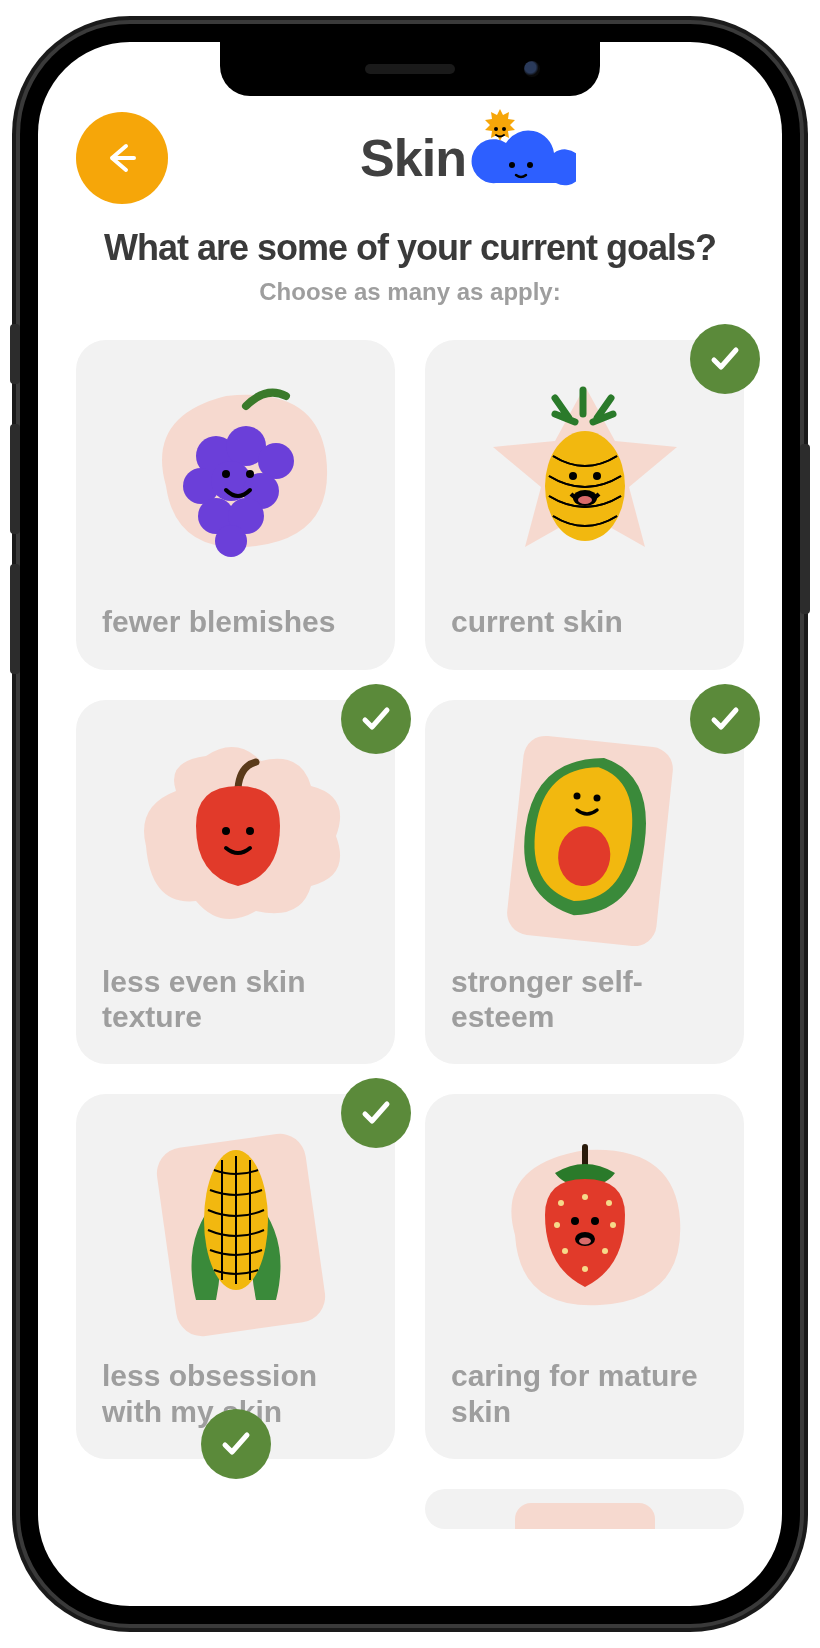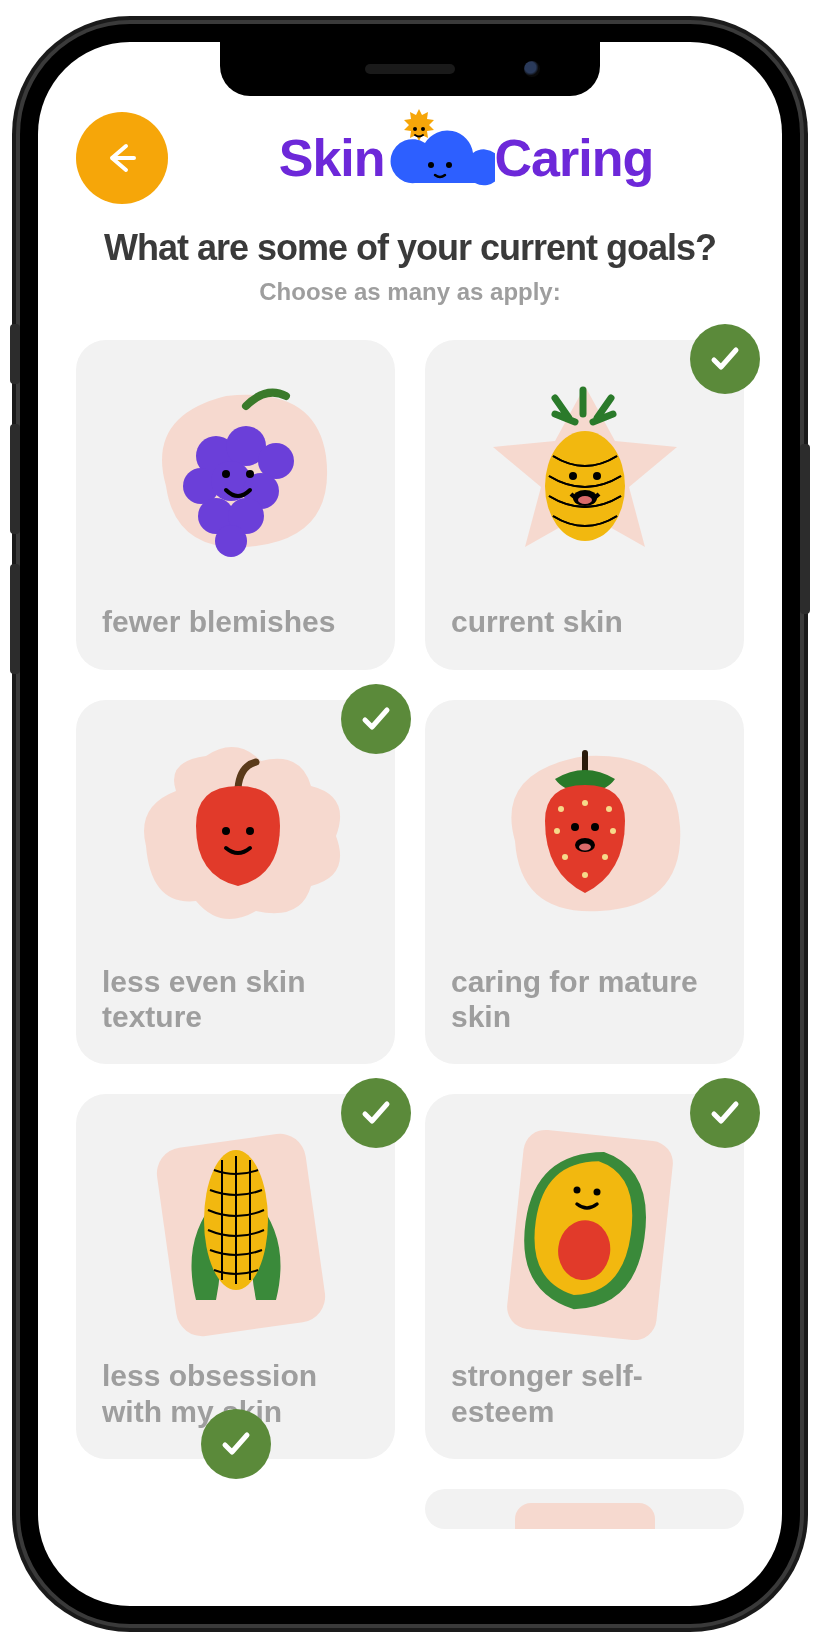--- a/index.html
+++ b/index.html
@@ -71,21 +71,21 @@
     width: 92px; height: 92px; border-radius: 50%;
     background: #f6a609;
     display:flex; align-items:center; justify-content:center;
     flex-shrink:0;
   }
   .logo {
     flex:1; display:flex; align-items:center; justify-content:center;
     position:relative; height:92px;
   }
   .logo-text {
-    font-weight:900; font-size:52px; color:#6d28d9; letter-spacing:-1px;
+    font-weight:900; font-size:52px; color:#404040; letter-spacing:-1px;
     display:flex; align-items:center; gap:4px;
   }
   .logo-mid {
     position:relative; width:110px; height:70px; margin:0 -4px;
   }
   .sun {
     position:absolute; top:-18px; left:10px; width:48px; height:48px;
   }
   .cloud {
     position:absolute; top:4px; left:0; width:110px; height:66px;
@@ -179,21 +179,20 @@
                   <circle cx="28" cy="24" r="2" fill="#000"></circle>
                 <path d="M20 30 q4 3 8 0" stroke="#000" stroke-width="2" fill="none" stroke-linecap="round"></path>
               </svg>
               <svg class="cloud" viewBox="0 0 110 66">
                 <path fill="#2d5fff" d="M30 56 a22 22 0 1 1 10-40 a26 26 0 0 1 48 10 a18 18 0 1 1 2 30 z"></path>
                 <circle cx="46" cy="38" r="3" fill="#000"></circle>
                   <circle cx="64" cy="38" r="3" fill="#000"></circle>
                 <path d="M50 48 q5 4 10 0" stroke="#000" stroke-width="2.5" fill="none" stroke-linecap="round"></path>
               </svg>
             </span>
-            <span>Caring</span>
           </div>
         </div>
       </div>
 
       <div class="question">What are some of your current goals?</div>
       <div class="sub">Choose as many as apply:</div>
 
       <div class="grid">
 
         <div class="col">
@@ -287,20 +286,40 @@
                   <path d="M142 90 q-32 20-64 0 M146 110 q-36 22-72 0 M146 130 q-36 22-72 0 M142 150 q-32 20-64 0"></path>
                 </g>
                 <circle cx="98" cy="110" r="4" fill="#000"></circle>
                   <circle cx="122" cy="110" r="4" fill="#000"></circle>
                 <path d="M96 128 q14 14 28 0" stroke="#000" stroke-width="4" fill="#000" fill-opacity="0"></path>
                 <ellipse cx="110" cy="132" rx="12" ry="8" fill="#000"></ellipse>
                 <ellipse cx="110" cy="134" rx="7" ry="4" fill="#d96a6a"></ellipse>
               </svg>
             </div>
             <div class="label">current skin</div>
+          </div>
+
+          <div class="card">
+            <div class="check">
+              <svg width="34" height="34" viewBox="0 0 34 34">
+                  <path d="M6 18 l7 7 15-17" stroke="#fff" stroke-width="5" fill="none" stroke-linecap="round" stroke-linejoin="round"></path>
+                </svg>
+            </div>
+            <div class="illus">
+              <svg viewBox="0 0 220 240" width="220" height="240">
+                <rect x="40" y="25" width="150" height="200" rx="22" fill="#f6d9cf" transform="rotate(6 115 125)"></rect>
+                <path fill="#3a8a3a" d="M118 40 q52 10 52 80 q0 70-60 80 q-60-10-60-80 q0-70 68-80z" transform="rotate(8 110 120)"></path>
+                <path fill="#f2b80f" d="M114 50 q42 8 42 68 q0 60-48 68 q-48-8-48-68 q0-60 54-68z" transform="rotate(8 110 120)"></path>
+                <ellipse cx="112" cy="140" rx="26" ry="30" fill="#e13a2a" transform="rotate(8 110 120)"></ellipse>
+                <circle cx="102" cy="80" r="3.5" fill="#000"></circle>
+                  <circle cx="122" cy="82" r="3.5" fill="#000"></circle>
+                <path d="M102 94 q10 8 20 0" stroke="#000" stroke-width="3.5" fill="none" stroke-linecap="round"></path>
+              </svg>
+            </div>
+            <div class="label">stronger self-esteem</div>
           </div>
 
           <div class="card">
             <div class="illus">
               <svg viewBox="0 0 220 210" width="220" height="210">
                 <path fill="#f6d9cf" d="M40 110 q-20-70 70-85 q90-5 95 70 q5 80-80 85 q-80 5-85-70z"></path>
                 <path d="M110 40 v-18" stroke="#2a1a0a" stroke-width="6" stroke-linecap="round"></path>
                 <path fill="#2a7a2a" d="M80 48 q30-18 60 0 q-10 14-30 12 q-20 2-30-12z"></path>
                 <path fill="#e13a2a" d="M70 90 q0-36 40-36 q40 0 40 36 q0 52-40 72 q-40-20-40-72z"></path>
                 <g fill="#f6d98a">
@@ -315,40 +334,20 @@
                   </g>
                 <circle cx="100" cy="96" r="4" fill="#000"></circle>
                   <circle cx="120" cy="96" r="4" fill="#000"></circle>
                 <ellipse cx="110" cy="114" rx="10" ry="7" fill="#000"></ellipse>
                   <ellipse cx="110" cy="116" rx="6" ry="3.5" fill="#d96a6a"></ellipse>
               </svg>
             </div>
             <div class="label">caring for mature skin</div>
           </div>
 
-          <div class="card">
-            <div class="check">
-              <svg width="34" height="34" viewBox="0 0 34 34">
-                  <path d="M6 18 l7 7 15-17" stroke="#fff" stroke-width="5" fill="none" stroke-linecap="round" stroke-linejoin="round"></path>
-                </svg>
-            </div>
-            <div class="illus">
-              <svg viewBox="0 0 220 240" width="220" height="240">
-                <rect x="40" y="25" width="150" height="200" rx="22" fill="#f6d9cf" transform="rotate(6 115 125)"></rect>
-                <path fill="#3a8a3a" d="M118 40 q52 10 52 80 q0 70-60 80 q-60-10-60-80 q0-70 68-80z" transform="rotate(8 110 120)"></path>
-                <path fill="#f2b80f" d="M114 50 q42 8 42 68 q0 60-48 68 q-48-8-48-68 q0-60 54-68z" transform="rotate(8 110 120)"></path>
-                <ellipse cx="112" cy="140" rx="26" ry="30" fill="#e13a2a" transform="rotate(8 110 120)"></ellipse>
-                <circle cx="102" cy="80" r="3.5" fill="#000"></circle>
-                  <circle cx="122" cy="82" r="3.5" fill="#000"></circle>
-                <path d="M102 94 q10 8 20 0" stroke="#000" stroke-width="3.5" fill="none" stroke-linecap="round"></path>
-              </svg>
-            </div>
-            <div class="label">stronger self-esteem</div>
-          </div>
-
           <div class="card" style="height:40px; padding:14px; overflow:hidden;">
             <div style="width:140px;height:60px;border-radius:16px;background:#f6d9cf;margin:0 auto;"></div>
           </div>
         </div>
       </div>
 
     </div>
   </div>
 </div>
 

